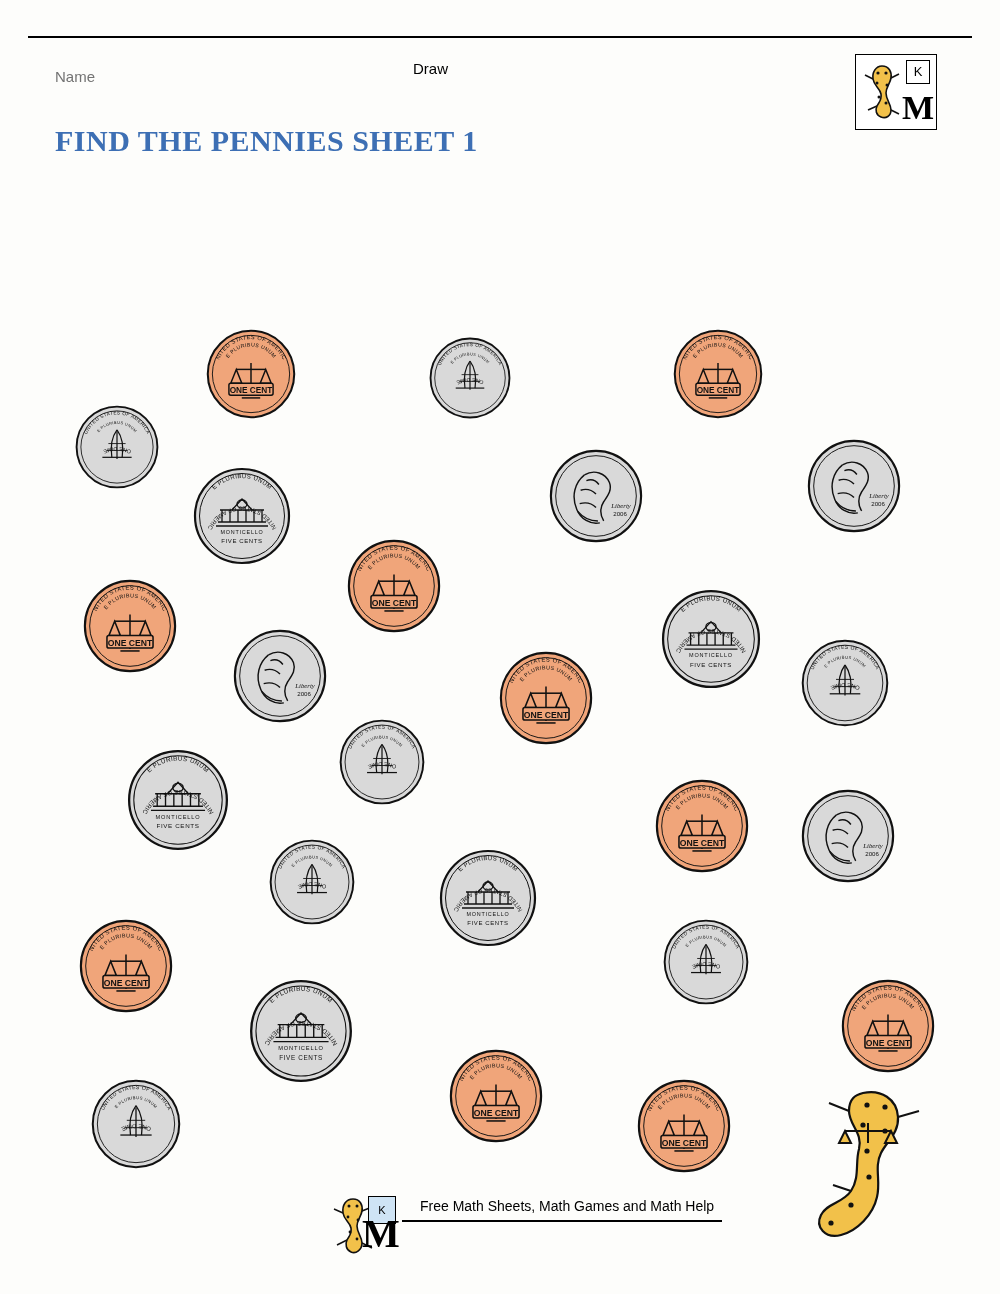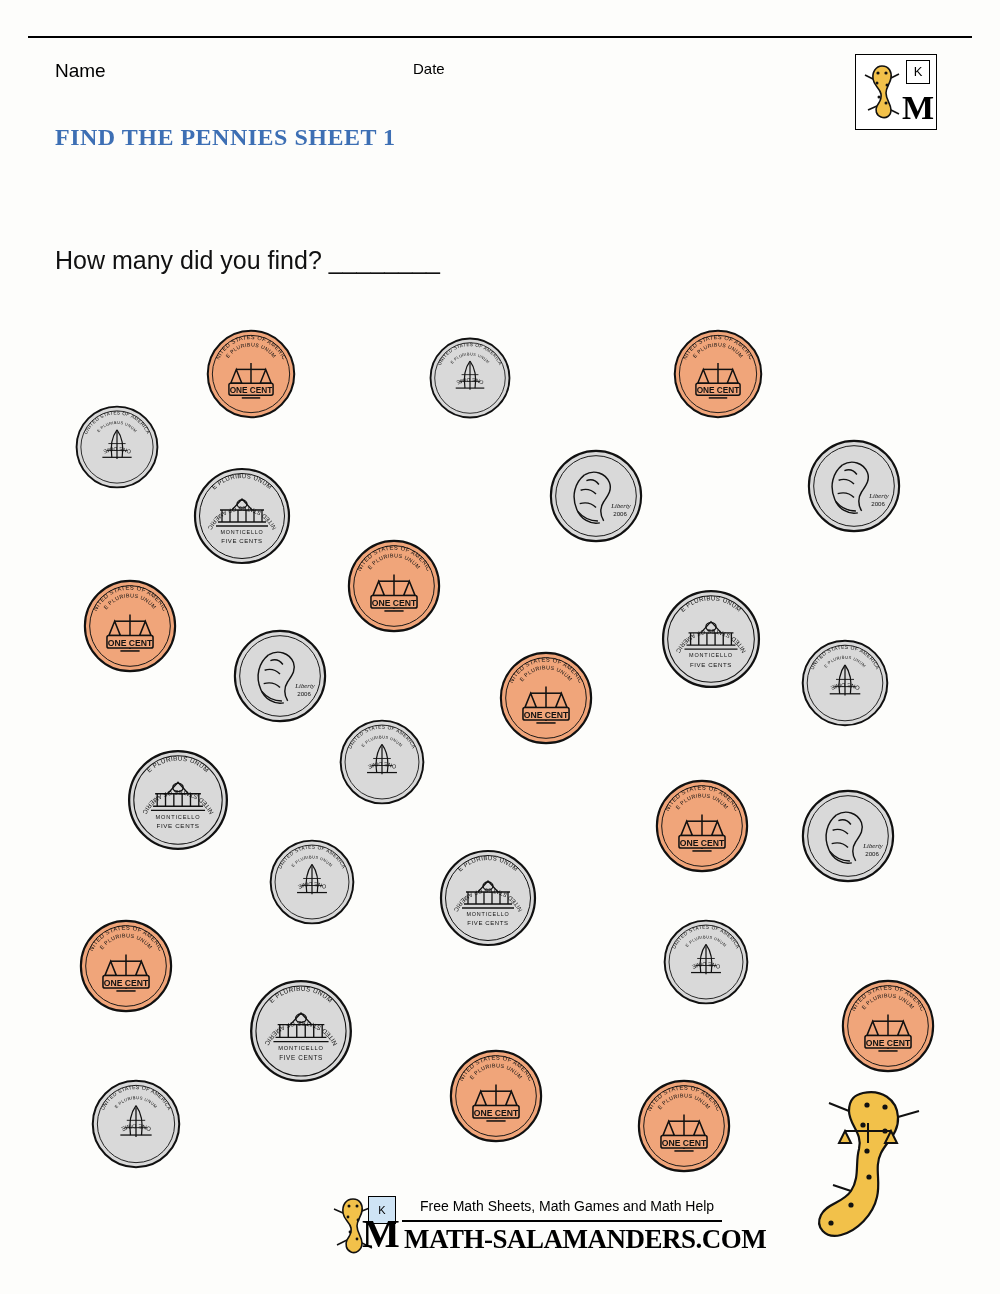--- a/index.html
+++ b/index.html
@@ -12,21 +12,21 @@
   }
   .page{
     position:absolute;
     left:0;top:0;width:1000px;height:1294px;
     background:#fdfdfb;
   }
   .rule-top{
     position:absolute;left:28px;top:36px;width:944px;height:2px;background:#000;
   }
   .name-label{
-    position:absolute;left:55px;top:60px;font-size:19px;color:#000000;
+    position:absolute;left:55px;top:68px;font-size:15px;color:#737373;
   }
   .date-label{
     position:absolute;left:413px;top:60px;font-size:15px;color:#000;
   }
   .logo-box{
     position:absolute;left:855px;top:54px;width:80px;height:74px;
     border:1px solid #000;background:#fff;
   }
   .logo-k{
     position:absolute;right:6px;top:5px;width:22px;height:22px;border:1px solid #000;
@@ -34,21 +34,21 @@
   }
   .logo-m{
     position:absolute;right:2px;bottom:4px;font-size:34px;font-weight:bold;color:#000;
     font-family:"Liberation Serif", serif;line-height:34px;
   }
   .logo-gecko{
     position:absolute;left:6px;top:8px;width:40px;height:58px;
   }
   h1.title{
     position:absolute;left:55px;top:124px;margin:0;
-    font-size:24px;font-weight:bold;color:#3d6fb4;
+    font-size:30px;font-weight:bold;color:#3d6fb4;
     letter-spacing:0.5px;
     font-family:"Liberation Serif", serif;
   }
   .instruction{
     position:absolute;left:55px;top:178px;font-size:25px;color:#111;
   }
   .question{
     position:absolute;left:55px;top:246px;font-size:25px;color:#111;
   }
   .coin-field{
@@ -87,39 +87,38 @@
   }
 </style>
 </head>
 <body>
 
 <div class="page">
 
   <div class="rule-top"></div>
 
   <div class="name-label">Name</div>
-  <div class="date-label">Date</div>
+  <div class="date-label">Draw</div>
 
   <div class="logo-box">
     <svg class="logo-gecko" viewBox="0 0 40 58">
       <path d="M20 3 C27 3 30 9 29 15 C28 21 24 24 24 30 C24 37 29 41 29 47 C29 53 24 56 19 54 C14 52 13 47 15 43 C17 39 20 37 19 31 C18 25 12 23 11 16 C10 9 14 3 20 3 Z" fill="#f2c14a" stroke="#111" stroke-width="1.6"></path>
       <circle cx="16" cy="10" r="1.6" fill="#111"></circle>
       <circle cx="24" cy="10" r="1.6" fill="#111"></circle>
       <circle cx="15" cy="20" r="1.5" fill="#111"></circle>
       <circle cx="25" cy="22" r="1.5" fill="#111"></circle>
       <circle cx="17" cy="34" r="1.5" fill="#111"></circle>
       <circle cx="24" cy="40" r="1.5" fill="#111"></circle>
       <path d="M11 16 L3 12 M29 15 L37 11 M15 43 L6 47 M29 47 L37 51" stroke="#111" stroke-width="1.6" fill="none"></path>
     </svg>
     <div class="logo-k">K</div>
     <div class="logo-m">M</div>
   </div>
 
   <h1 class="title">FIND THE PENNIES SHEET 1</h1>
-  <div class="question">How many did you find? ________</div>
 
   <div class="coin-field" id="coin-field">
       <div class="coin" style="left: 205px; top: 28px;">
         <svg width="92" height="92" viewBox="0 0 100 100">
           <circle cx="50" cy="50" r="47" fill="#f0a57a" stroke="#111" stroke-width="2.2"></circle>
           <circle cx="50" cy="50" r="42" fill="none" stroke="#111" stroke-width="1"></circle>
           <path id="p0a" d="M15.6 33.9 A38 38 0 0 1 84.4 33.9" fill="none"></path>
           <text font-size="6.2" font-family="Liberation Sans, sans-serif" fill="#111" letter-spacing="0.4"><textPath href="#p0a" startOffset="50%" text-anchor="middle">UNITED STATES OF AMERICA</textPath></text>
           <path id="p0b" d="M24.6 34.1 A30 30 0 0 1 75.4 34.1" fill="none"></path>
           <text font-size="5.6" font-family="Liberation Sans, sans-serif" fill="#111" letter-spacing="0.4"><textPath href="#p0b" startOffset="50%" text-anchor="middle">E PLURIBUS UNUM</textPath></text>
@@ -627,21 +626,20 @@
       <circle cx="18" cy="21" r="1.4" fill="#111"></circle>
       <circle cx="28" cy="24" r="1.4" fill="#111"></circle>
       <circle cx="20" cy="36" r="1.4" fill="#111"></circle>
       <circle cx="27" cy="43" r="1.4" fill="#111"></circle>
       <path d="M13 17 L4 13 M32 15 L42 11 M17 44 L7 49 M32 47 L42 52" stroke="#111" stroke-width="1.5" fill="none"></path>
     </svg>
     <div class="footer-logo-k">K</div>
     <div class="footer-logo-m">M</div>
     <div class="footer-tag">Free Math Sheets, Math Games and Math Help</div>
     <div class="footer-rule"></div>
-    <div class="footer-site">MATH-SALAMANDERS.COM</div>
   </div>
 
   <svg class="big-gecko" viewBox="0 0 130 160">
     <path d="M58 8 C76 4 92 14 93 32 C94 48 82 56 76 68 C69 82 76 96 72 112 C68 130 52 146 36 150 C20 154 10 142 16 130 C22 118 38 118 46 106 C55 92 50 78 54 64 C58 48 44 40 44 26 C44 14 50 10 58 8 Z" fill="#f2c14a" stroke="#111" stroke-width="2.2"></path>
     <circle cx="62" cy="20" r="2.6" fill="#111"></circle>
     <circle cx="80" cy="22" r="2.6" fill="#111"></circle>
     <circle cx="58" cy="40" r="2.6" fill="#111"></circle>
     <circle cx="80" cy="46" r="2.6" fill="#111"></circle>
     <circle cx="62" cy="66" r="2.6" fill="#111"></circle>
     <circle cx="64" cy="92" r="2.6" fill="#111"></circle>

